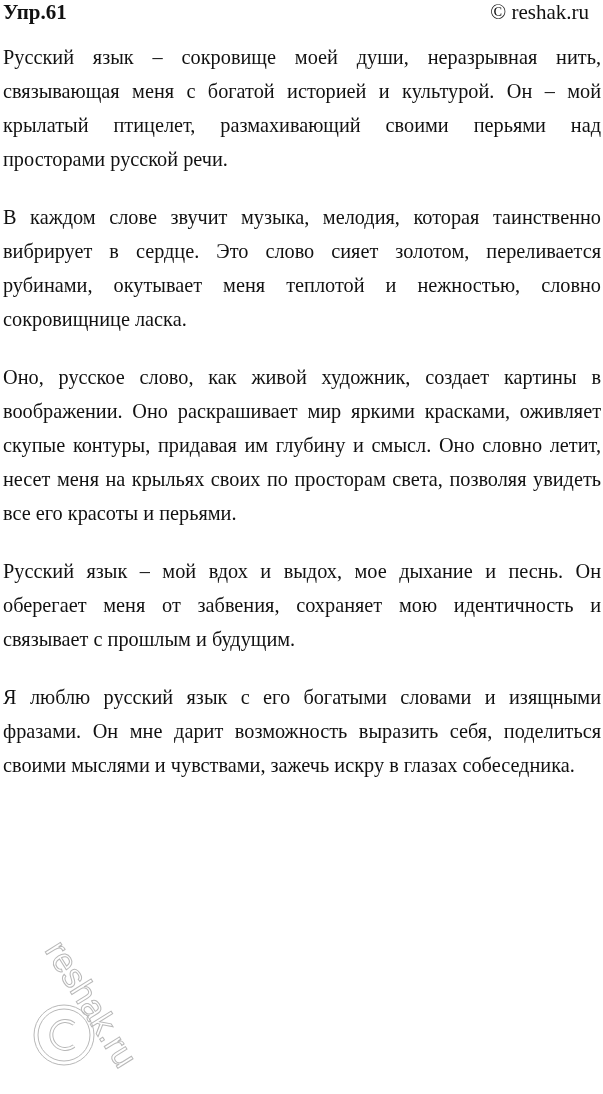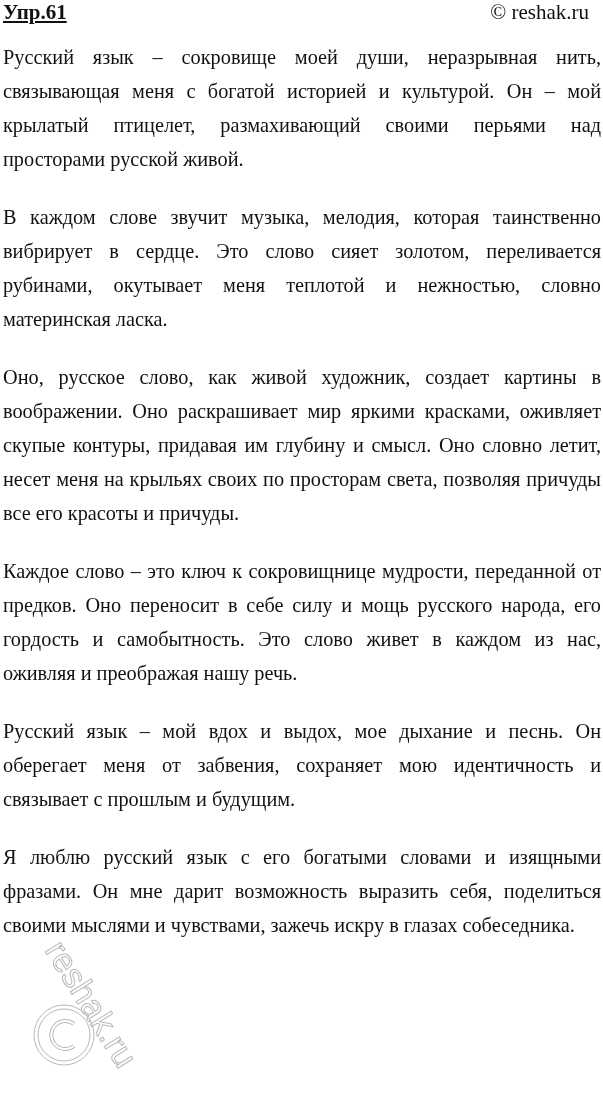--- a/index.html
+++ b/index.html
@@ -23,21 +23,20 @@
       height: 30px;
     }
     .exercise-title {
       position: absolute;
       left: 3px;
       top: 0px;
       font-size: 21px;
       font-weight: bold;
       line-height: 24px;
       letter-spacing: 0px;
-      text-decoration: underline;
     }
     .copyright {
       position: absolute;
       right: 14px;
       top: 0px;
       font-size: 21px;
       line-height: 24px;
     }
     .content {
       position: absolute;
@@ -69,24 +68,23 @@
   </style>
 </head>
 <body>
 
 <div class="header">
   <div class="exercise-title">Упр.61</div>
   <div class="copyright">© reshak.ru</div>
 </div>
 
 <div class="content">
-  <p class="para">Русский язык – сокровище моей души, неразрывная нить, связывающая меня с богатой историей и культурой. Он – мой крылатый птицелет, размахивающий своими перьями над просторами русской живой.</p>
-  <p class="para">В каждом слове звучит музыка, мелодия, которая таинственно вибрирует в сердце. Это слово сияет золотом, переливается рубинами, окутывает меня теплотой и нежностью, словно материнская ласка.</p>
-  <p class="para">Оно, русское слово, как живой художник, создает картины в воображении. Оно раскрашивает мир яркими красками, оживляет скупые контуры, придавая им глубину и смысл. Оно словно летит, несет меня на крыльях своих по просторам света, позволяя причуды все его красоты и причуды.</p>
-  <p class="para">Каждое слово – это ключ к сокровищнице мудрости, переданной от предков. Оно переносит в себе силу и мощь русского народа, его гордость и самобытность. Это слово живет в каждом из нас, оживляя и преображая нашу речь.</p>
+  <p class="para">Русский язык – сокровище моей души, неразрывная нить, связывающая меня с богатой историей и культурой. Он – мой крылатый птицелет, размахивающий своими перьями над просторами русской речи.</p>
+  <p class="para">В каждом слове звучит музыка, мелодия, которая таинственно вибрирует в сердце. Это слово сияет золотом, переливается рубинами, окутывает меня теплотой и нежностью, словно сокровищнице ласка.</p>
+  <p class="para">Оно, русское слово, как живой художник, создает картины в воображении. Оно раскрашивает мир яркими красками, оживляет скупые контуры, придавая им глубину и смысл. Оно словно летит, несет меня на крыльях своих по просторам света, позволяя увидеть все его красоты и перьями.</p>
   <p class="para">Русский язык – мой вдох и выдох, мое дыхание и песнь. Он оберегает меня от забвения, сохраняет мою идентичность и связывает с прошлым и будущим.</p>
   <p class="para">Я люблю русский язык с его богатыми словами и изящными фразами. Он мне дарит возможность выразить себя, поделиться своими мыслями и чувствами, зажечь искру в глазах собеседника.</p>
 </div>
 
 <div class="watermark">
   <svg width="603" height="1094" viewBox="0 0 603 1094">
     <g fill="none" stroke="#b8b8b8" stroke-width="1">
       <circle cx="64" cy="1035" r="30"></circle>
       <circle cx="64" cy="1035" r="26"></circle>
       <path d="M 74 1024 A 14 14 0 1 0 74 1046" stroke-width="4" stroke="#b8b8b8"></path>

